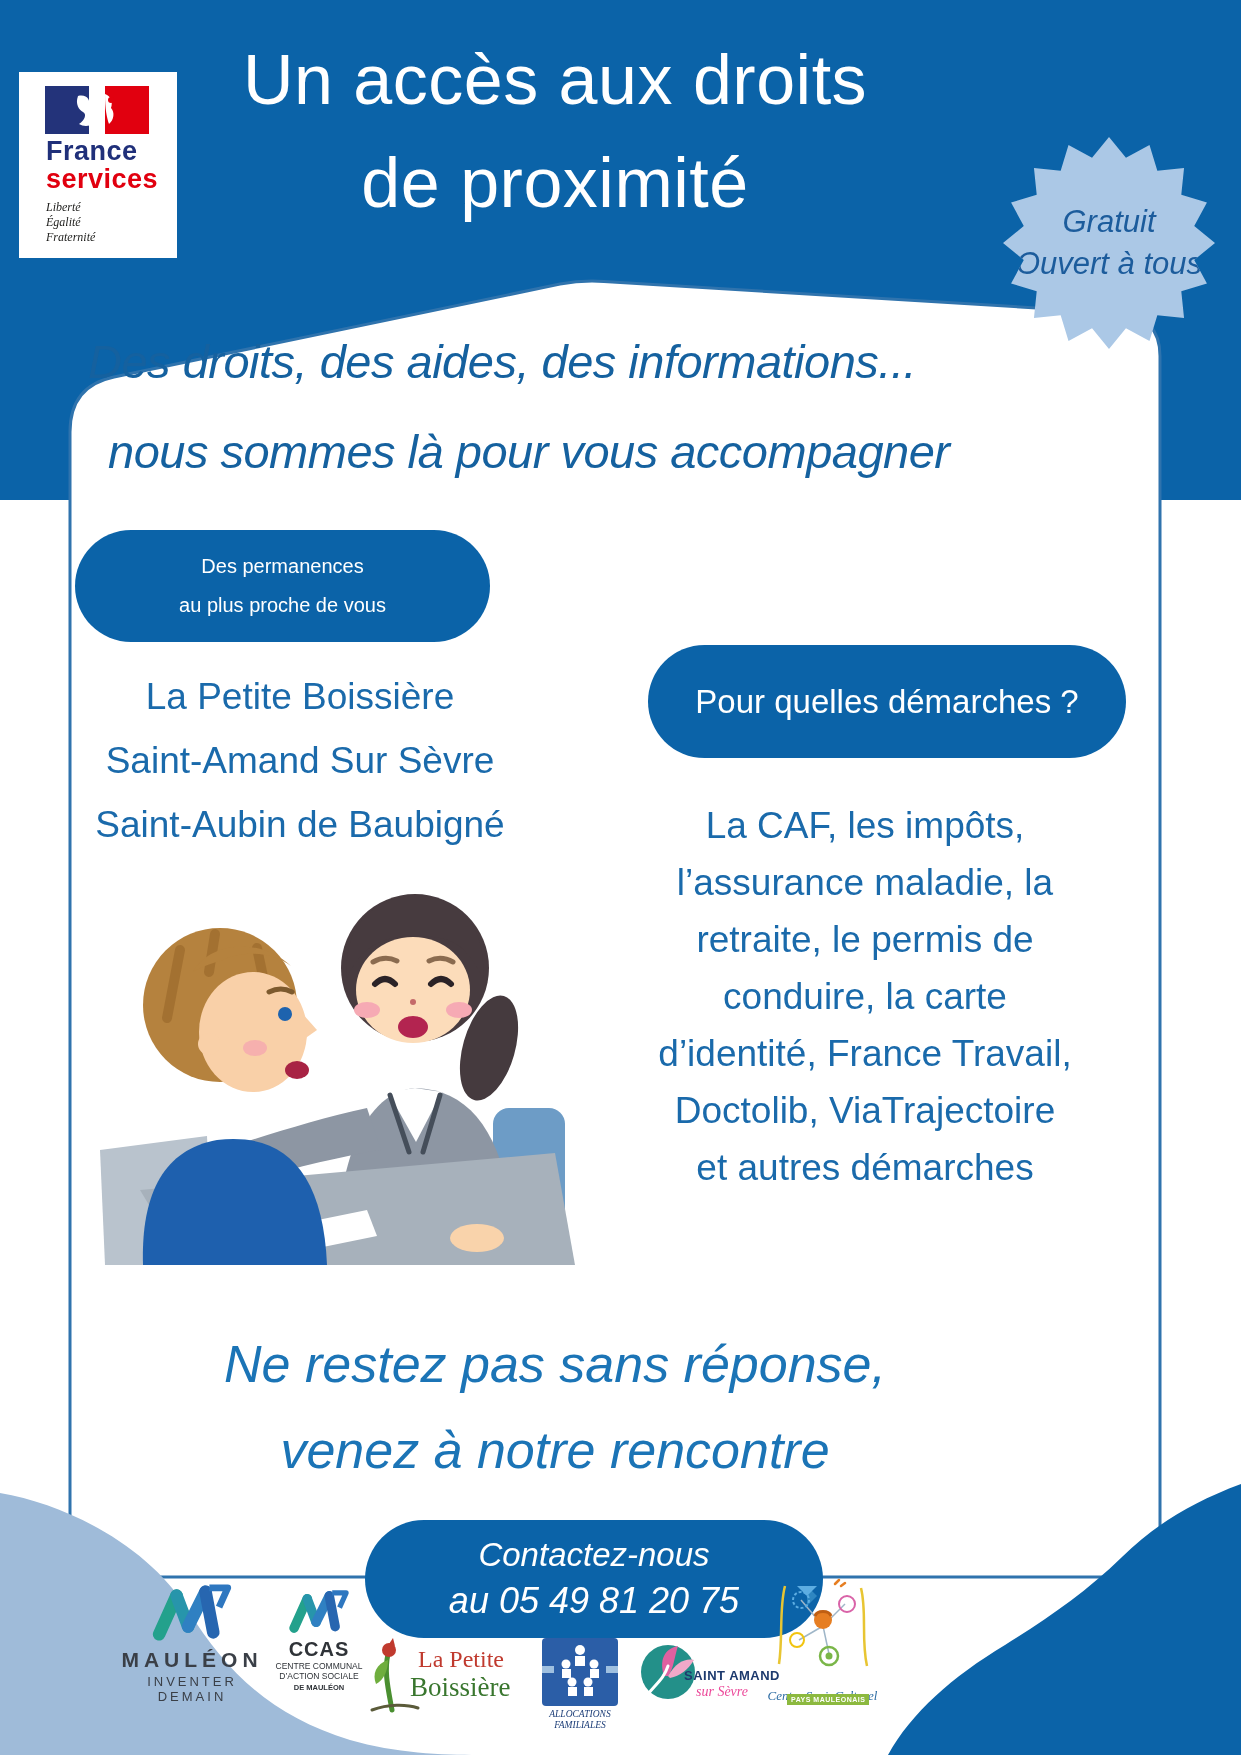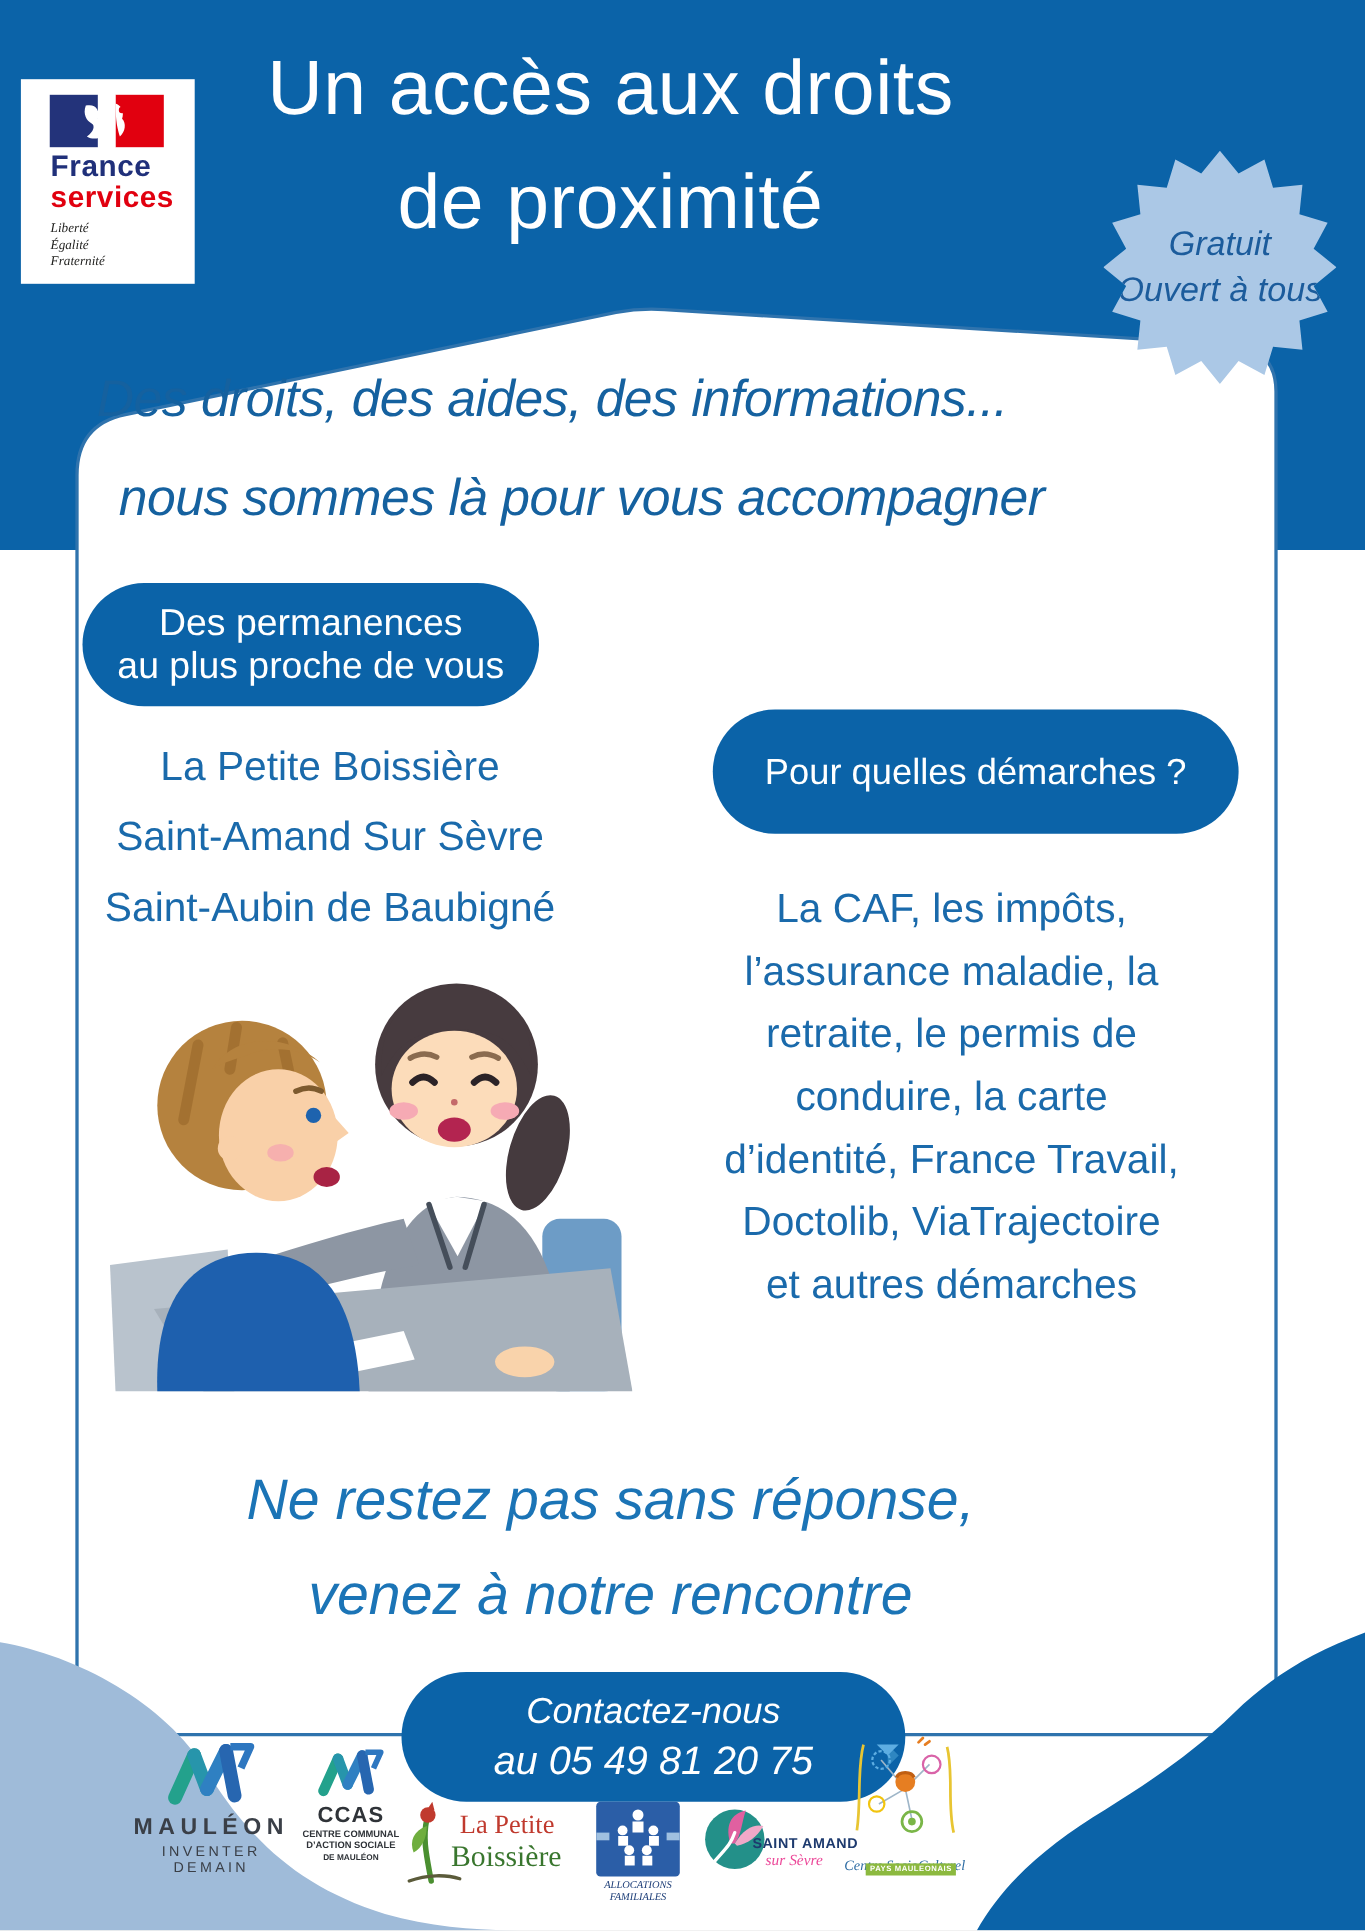--- a/index.html
+++ b/index.html
@@ -37,21 +37,21 @@
     clip-path:polygon(100% 50%,90.2% 58%,96.2% 69.1%,84.1% 72.8%,85.4% 85.4%,72.8% 84.1%,69.1% 96.2%,58% 90.2%,50% 100%,42% 90.2%,30.9% 96.2%,27.2% 84.1%,14.6% 85.4%,15.9% 72.8%,3.8% 69.1%,9.8% 58%,0% 50%,9.8% 42%,3.8% 30.9%,15.9% 27.2%,14.6% 14.6%,27.2% 15.9%,30.9% 3.8%,42% 9.8%,50% 0%,58% 9.8%,69.1% 3.8%,72.8% 15.9%,85.4% 14.6%,84.1% 27.2%,96.2% 30.9%,90.2% 42%);}
   .badge div{font-style:italic;color:var(--badge-text);font-size:31px;white-space:nowrap;}
 
   
   .intro{left:88px;color:var(--intro-blue);font-style:italic;font-size:47px;white-space:nowrap;letter-spacing:-0.5px;}
   .intro-1{top:334px;}
   .intro-2{top:424px;margin-left:20px;}
 
   
   .pill{background:var(--header-blue);color:#fff;display:flex;flex-direction:column;align-items:center;justify-content:center;text-align:center;}
-  .pill-permanences{left:75px;top:530px;width:415px;height:112px;border-radius:56px;font-size:34px;line-height:39px;}
+  .pill-permanences{left:75px;top:530px;width:415px;height:112px;border-radius:56px;font-size:20px;line-height:39px;}
   .pill-demarches{left:648px;top:645px;width:478px;height:113px;border-radius:57px;font-size:33px;}
 
   .locations{left:70px;top:665px;width:460px;text-align:center;color:var(--text-blue);font-size:37px;line-height:64px;}
   .demarches-text{left:595px;top:797px;width:540px;text-align:center;color:var(--text-blue);font-size:37px;line-height:57px;}
 
   
   .outro{left:100px;width:910px;text-align:center;color:var(--outro-blue);font-style:italic;font-size:52px;white-space:nowrap;}
   .outro-1{top:1334px;}
   .outro-2{top:1420px;}
 
@@ -66,21 +66,21 @@
 
   
   .logo-block{text-align:center;}
   .mauleon{left:118px;top:1584px;width:148px;}
   .mauleon .mark{width:86px;height:58px;}
   .mauleon-name{font-size:21px;font-weight:700;letter-spacing:5px;color:#3a3f47;margin-top:2px;}
   .mauleon-tagline{font-size:13px;letter-spacing:3px;color:#3a3f47;margin-top:2px;}
   .ccas{left:264px;top:1590px;width:110px;}
   .ccas .mark{width:62px;height:44px;}
   .ccas-name{font-size:20px;font-weight:700;letter-spacing:1px;color:#2f3338;}
-  .ccas-sub{font-size:8.5px;color:#2f3338;line-height:10px;font-weight:bold;}
+  .ccas-sub{font-size:8.5px;color:#2f3338;line-height:10px;}
   .ccas-sub3{font-size:7.5px;font-weight:700;color:#2f3338;margin-top:2px;}
   .pboissiere{left:362px;top:1638px;width:205px;height:78px;}
   .pb-bird{position:absolute;left:0;top:0;width:62px;height:76px;}
   .pb-line1{position:absolute;left:56px;top:8px;font-family:"Liberation Serif",serif;font-size:24px;color:#c03a2e;}
   .pb-line2{position:absolute;left:48px;top:34px;font-family:"Liberation Serif",serif;font-size:27px;color:#39762e;}
   .caf{left:540px;top:1638px;width:80px;}
   .caf-square{width:76px;height:68px;background:#2b5ea7;border-radius:4px;position:relative;margin:0 auto;}
   .caf-text{font-family:"Liberation Serif",serif;font-style:italic;font-size:9.5px;color:#1d3e78;line-height:11px;margin-top:3px;}
   .stamand{left:638px;top:1642px;width:160px;height:70px;}
   .sta-circle{position:absolute;left:0;top:0;width:60px;height:60px;}

